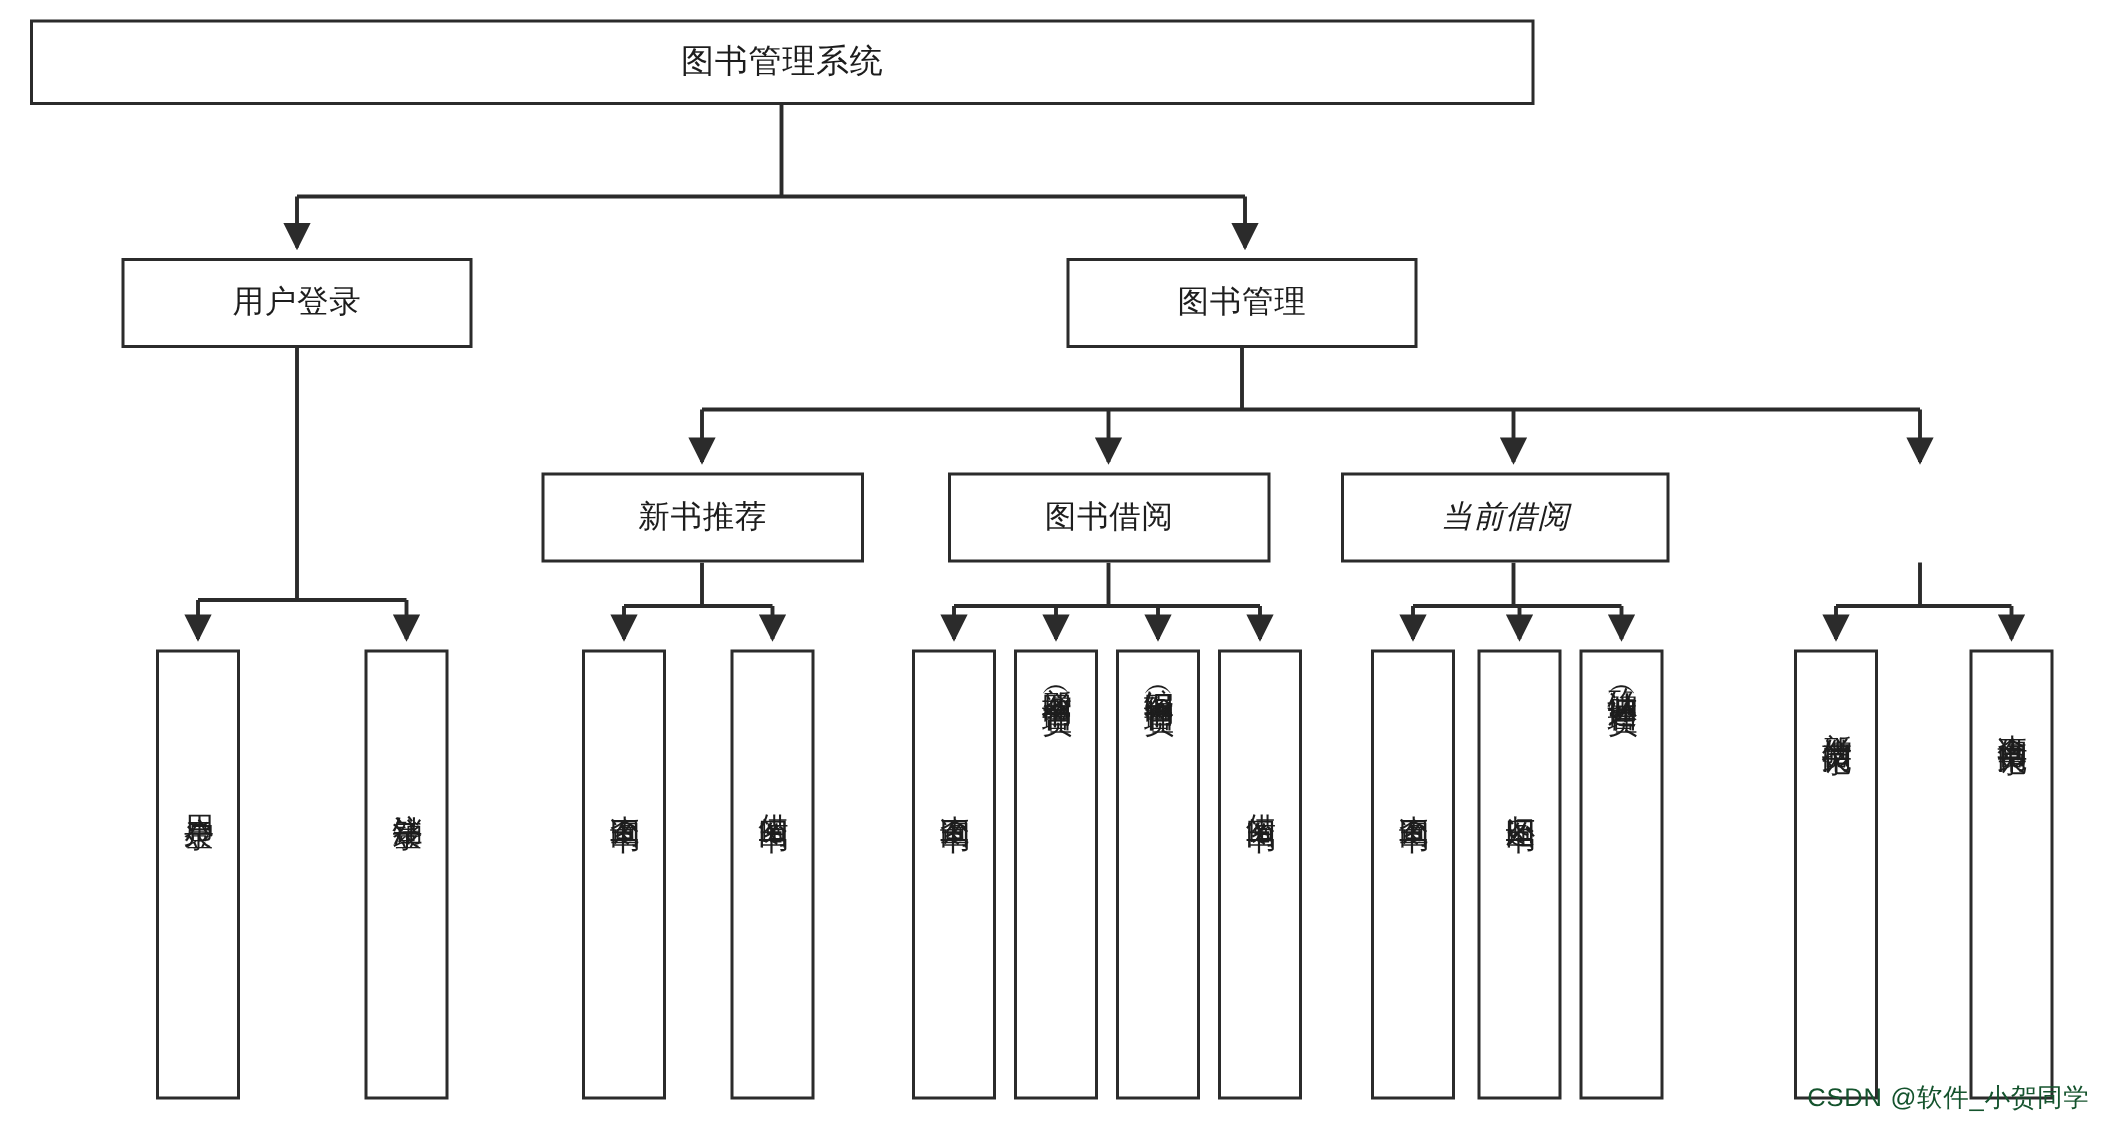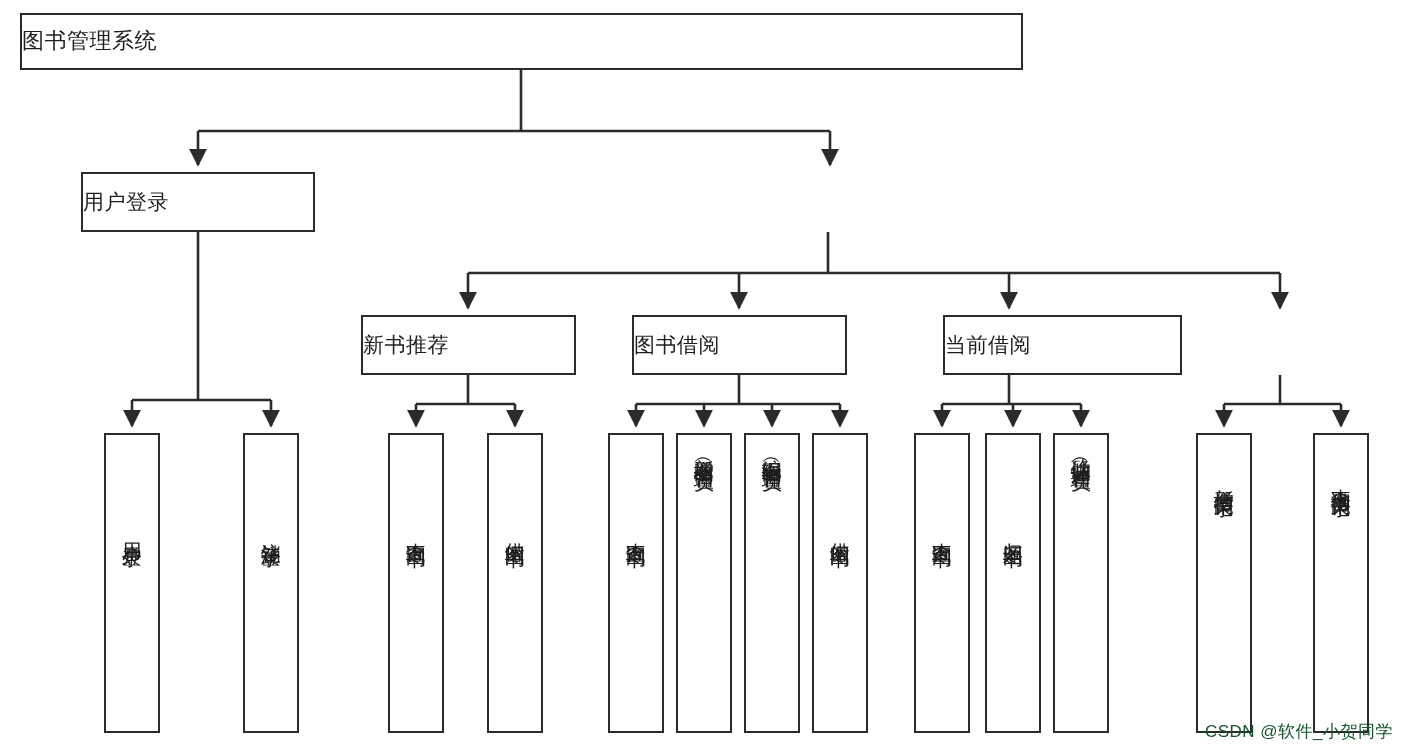--- a/index.html
+++ b/index.html
@@ -26,21 +26,21 @@
     height: 747px;
     pointer-events: none;
   }
   .node {
     position: absolute;
     box-sizing: border-box;
     background: #ffffff;
     border: 2px solid #2b2b2b;
     display: flex;
     align-items: center;
-    justify-content: flex-start;
+    justify-content: center;
     text-align: center;
     color: #1d1d1d;
     z-index: 2;
   }
   .node .lbl {
     display: block;
     line-height: 1.12;
     letter-spacing: 0.5px;
   }
   .node.horiz .lbl {
@@ -138,28 +138,31 @@
     </g>
   </svg>
 
   <div class="node horiz root" style="left:20px; top:13px; width:1003px; height:57px;">
     <span class="lbl">图书管理系统</span>
   </div>
 
   <div class="node horiz" style="left:81px; top:172px; width:234px; height:60px;">
     <span class="lbl">用户登录</span>
   </div>
+  <div class="node horiz" style="left:711px; top:172px; width:234px; height:60px;">
+    <span class="lbl">图书管理</span>
+  </div>
 
   <div class="node horiz" style="left:361px; top:315px; width:215px; height:60px;">
     <span class="lbl">新书推荐</span>
   </div>
   <div class="node horiz" style="left:632px; top:315px; width:215px; height:60px;">
     <span class="lbl">图书借阅</span>
   </div>
-  <div class="node horiz" style="left:943px; top:315px; width:239px; height:60px;">
+  <div class="node horiz" style="left:894px; top:315px; width:219px; height:60px;font-style:italic;">
     <span class="lbl">当前借阅</span>
   </div>
 
   <div class="node vert mid" style="left:104px; top:433px; width:56px; height:300px;">
     <span class="lbl">用户登录</span>
   </div>
   <div class="node vert mid" style="left:243px; top:433px; width:56px; height:300px;">
     <span class="lbl">注销登录</span>
   </div>
 

